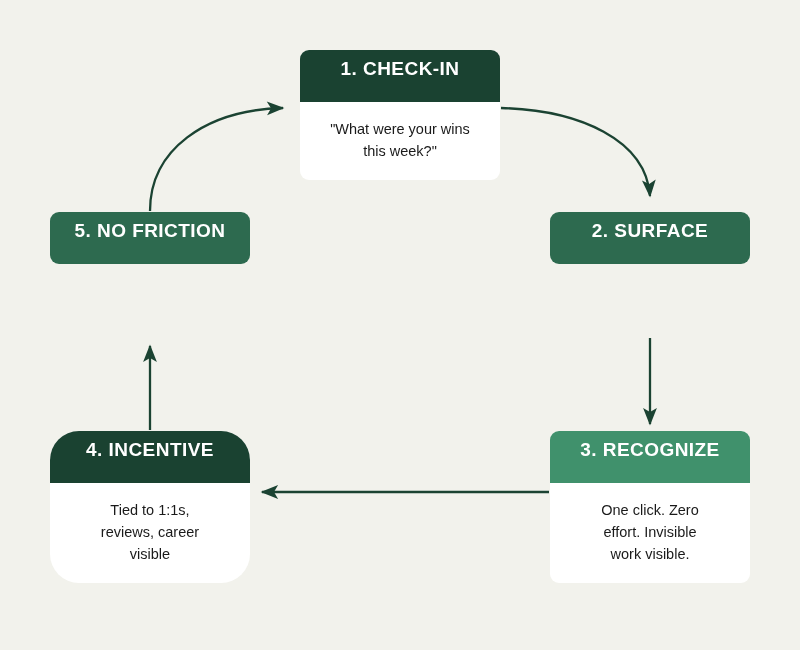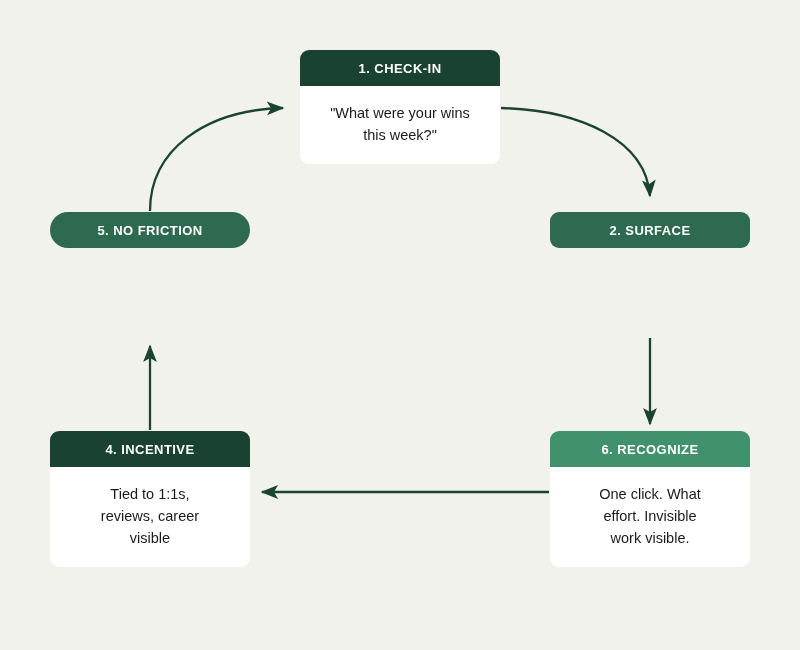--- a/index.html
+++ b/index.html
@@ -28,42 +28,42 @@
   }
   .node {
     position: absolute;
     width: 200px;
     background: #ffffff;
     border-radius: 9px;
     overflow: hidden;
     box-sizing: border-box;
   }
   .node-header {
-    height: 36px;
+    height: 52px;
     line-height: 38px;
     text-align: center;
     color: #ffffff;
-    font-size: 13px;
+    font-size: 19px;
     font-weight: bold;
     letter-spacing: 0.45px;
   }
   .node-body {
     padding: 16px 14px 18px 14px;
     text-align: center;
     color: #1a1a1a;
     font-size: 14.5px;
     line-height: 22px;
     white-space: pre-line;
   }
   
   #node-1 { left: 300px; top: 50px; }
   #node-2 { left: 550px; top: 212px; }
   #node-3 { left: 550px; top: 431px; }
-  #node-4 { left: 50px; top: 431px; }
-  #node-5 { left: 50px; top: 212px; border-radius: 18px; }
+  #node-4 { left: 50px; top: 431px; border-radius: 29px; }
+  #node-5 { left: 50px; top: 212px; }
 </style>
 </head>
 <body style="background: rgb(242, 242, 236);">
 
 <div id="canvas">
 
   <svg id="arrow-layer" width="800" height="650" viewBox="0 0 800 650" xmlns="http://www.w3.org/2000/svg">
     <defs>
       <marker id="head-right" markerWidth="9" markerHeight="9" refX="7.4" refY="3.4" orient="auto" markerUnits="strokeWidth">
         <path d="M0.4,0.4 L8,3.4 L0.4,6.4 L2.2,3.4 Z" fill="#1b4332"></path>
@@ -94,22 +94,22 @@
     <div class="node-header" style="background: rgb(26, 66, 49);">1. CHECK-IN</div>
     <div class="node-body">"What were your wins
 this week?"</div>
   </div>
 
   <div class="node" id="node-2">
     <div class="node-header" style="background: rgb(45, 106, 79); text-align: center;">2. SURFACE</div>
   </div>
 
   <div class="node" id="node-3">
-    <div class="node-header" style="background: rgb(64, 145, 108);">6. RECOGNIZE</div>
-    <div class="node-body">One click. What
+    <div class="node-header" style="background: rgb(64, 145, 108);">3. RECOGNIZE</div>
+    <div class="node-body">One click. Zero
 effort. Invisible
 work visible.</div>
   </div>
 
   <div class="node" id="node-4">
     <div class="node-header" style="background: rgb(26, 66, 49);">4. INCENTIVE</div>
     <div class="node-body">Tied to 1:1s,
 reviews, career
 visible</div>
   </div>

